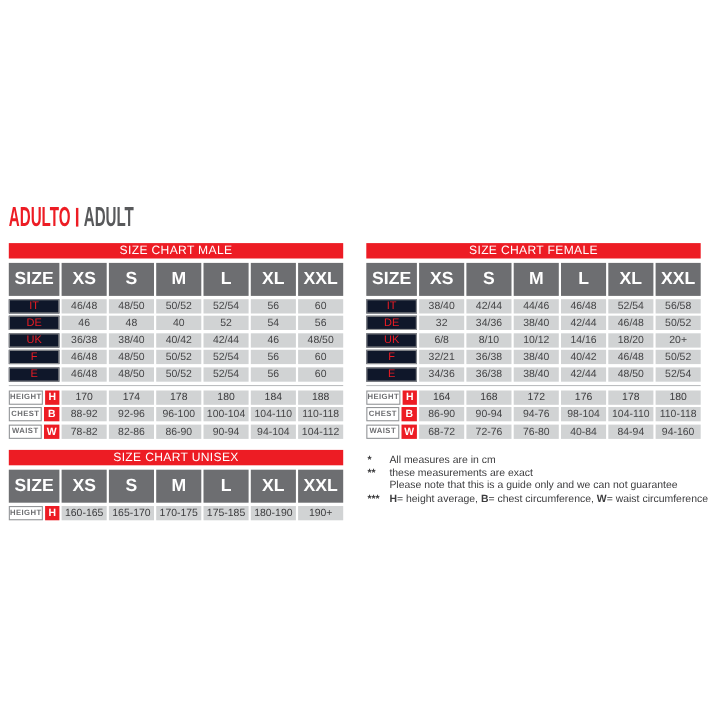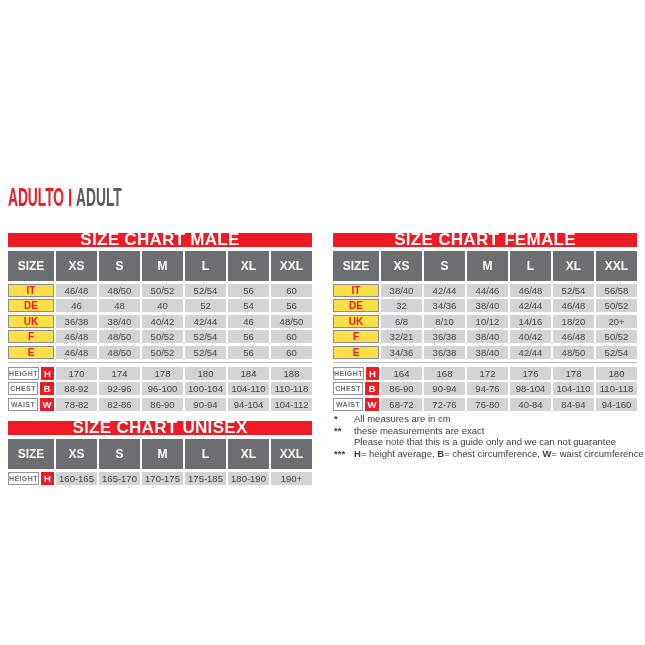--- a/index.html
+++ b/index.html
@@ -29,37 +29,37 @@
   .page-title .t1{color:var(--red);font-size:25px;font-weight:bold;letter-spacing:0px;}
   .page-title .sep{width:4px;height:17px;background:var(--red);}
   .page-title .t2{color:var(--title-gray);font-size:25px;font-weight:bold;}
   
   .size-table{position:absolute;width:304px;}
   #table-male{left:8px;top:221px;}
   #table-female{left:333px;top:221px;}
   #table-unisex{left:8px;top:409px;}
   .tbar{
     height:14px;background:var(--red);color:#fff;
-    font-size:17px;font-weight:bold;letter-spacing:.3px;
-    display:flex;align-items:center;justify-content:center;margin-top:12px;
+    font-size:11px;font-weight:normal;letter-spacing:.3px;
+    display:flex;align-items:center;justify-content:center;
   }
   .tgrid{
     margin-top:4px;
     display:grid;
     grid-template-columns:46px repeat(6,1fr);
     column-gap:2px;row-gap:2.5px;
   }
   .hcell{
     height:30px;background:var(--hdr-gray);color:#fff;
-    font-size:12px;font-weight:bold;
+    font-size:16px;font-weight:bold;
     display:flex;align-items:center;justify-content:center;
   }
   .rlabel{
-    height:13px;background:#fde047;border:1px solid var(--border-gray);
-    color:var(--red);font-size:10px;font-weight:bold;
+    height:13px;background:#0f172a;border:1px solid var(--border-gray);
+    color:var(--red);font-size:10px;font-weight:normal;
     display:flex;align-items:center;justify-content:center;
   }
   .vcell{
     height:13px;background:var(--cell-gray);color:var(--text-dark);
     font-size:9.5px;
     display:flex;align-items:center;justify-content:center;
   }
   .vcell.bold{font-weight:normal;color:#3c3c3e;}
   .divider{grid-column:1 / -1;height:1px;background:var(--divider-gray);margin:1px 0;}
   .mlabel{display:flex;gap:2px;height:13px;}

